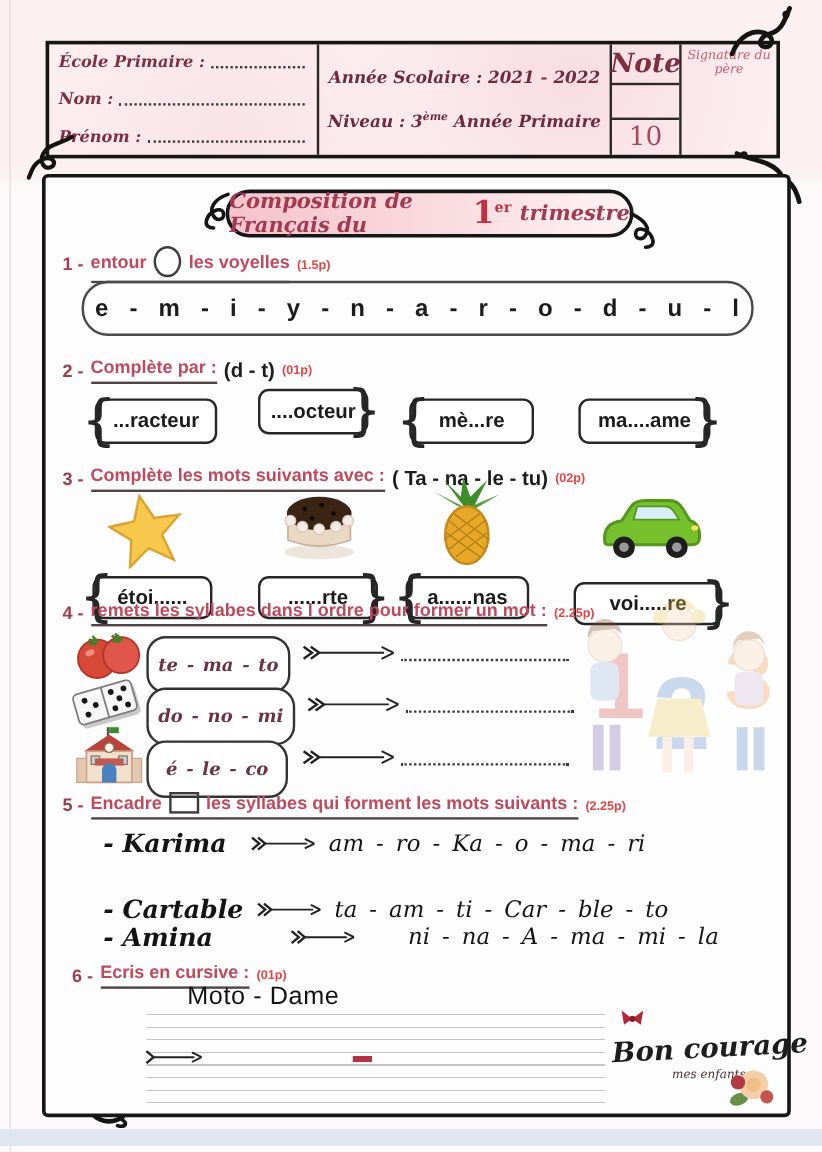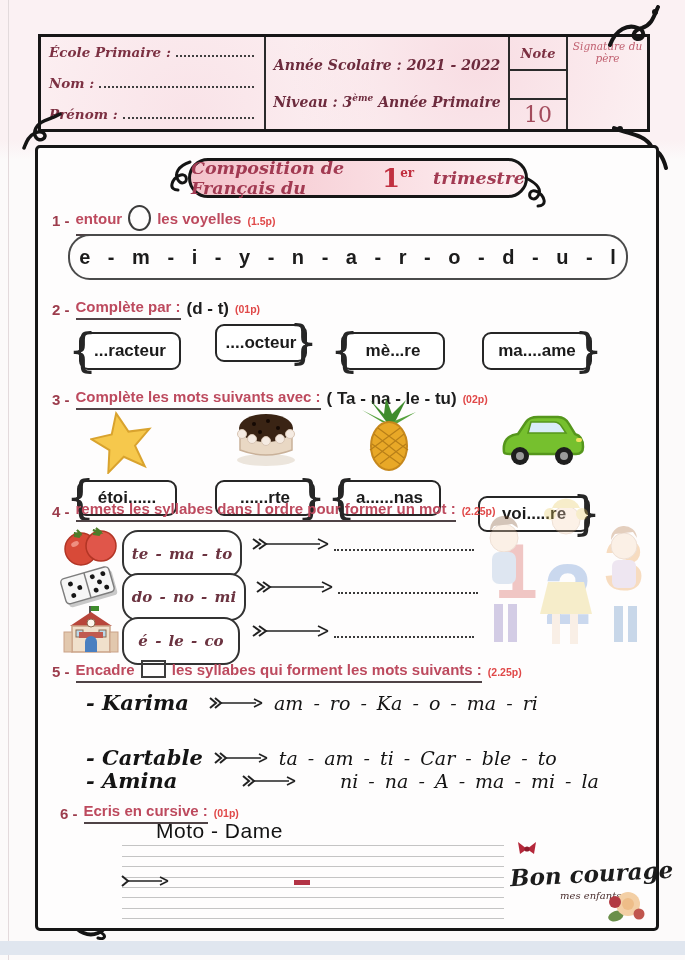--- a/index.html
+++ b/index.html
@@ -13,31 +13,31 @@
   .hcol1{width:225px;border-right:2px solid #2a2a2a;box-sizing:border-box;padding:7px 8px 7px 8px;display:flex;flex-direction:column;justify-content:space-between;}
   .hrow{display:flex;align-items:flex-end;}
   .cursive{font-family:"DejaVu Serif",serif;font-style:italic;font-weight:bold;color:#7c3042;}
   .hlabel{font-size:13.5px;white-space:nowrap;}
   .dotfill{flex:1;border-bottom:2px dotted #3f3f3f;margin:0 2px 3px 5px;height:1px;}
   .hcol2{width:242px;box-sizing:border-box;display:flex;flex-direction:column;justify-content:space-evenly;align-items:center;}
   .hyear{font-size:14px;color:#6d2b3d;}
   .hlevel{font-size:14px;color:#6d2b3d;}
   .hlevel sup{font-size:9px;}
   .hcol-note{width:58px;border-left:2px solid #2a2a2a;box-sizing:border-box;display:flex;flex-direction:column;}
-  .note-head{flex:1.1;display:flex;align-items:center;justify-content:center;font-family:"DejaVu Serif",serif;font-style:italic;font-weight:bold;color:#7c3042;font-size:13px;border-bottom:2px solid #2a2a2a;}
+  .note-head{flex:1.1;display:flex;align-items:center;justify-content:center;font-family:"DejaVu Serif",serif;font-style:italic;font-weight:bold;color:#7c3042;font-size:22px;border-bottom:2px solid #2a2a2a;}
   .note-empty{flex:0.9;border-bottom:2px solid #2a2a2a;}
   .note-value{flex:1;display:flex;align-items:center;justify-content:center;color:#a34b5c;font-size:22px;font-family:"DejaVu Serif",serif;}
   .hcol-sig{flex:1;border-left:2px solid #2a2a2a;box-sizing:border-box;padding-top:3px;text-align:center;font-family:"DejaVu Serif",serif;font-style:italic;color:#c06070;font-size:10.5px;}
 
   
   .main-box{position:absolute;left:35px;top:145px;width:618px;height:780px;border:3px solid #161616;border-radius:5px;box-sizing:content-box;background:#fefdfd;}
   .abs{position:absolute;}
 
   .title-pill{position:absolute;left:150px;top:10px;width:340px;height:40px;border:3px solid #161616;border-radius:24px;box-sizing:border-box;
-    background:linear-gradient(90deg,#f4c3cb,#fbe3e7 70%,#fdf3f4);display:flex;align-items:center;gap:19px;}
+    background:linear-gradient(90deg,#f4c3cb,#fbe3e7 70%,#fdf3f4);display:flex;align-items:center;gap:7px;}
   .title-text{font-family:"DejaVu Serif",serif;font-style:italic;font-weight:bold;color:#a23a52;font-size:17.5px;}
   .title-num{color:#c13040;font-size:26px;font-weight:bold;font-family:"DejaVu Serif",serif;line-height:1;}
   .title-num sup{font-size:12px;vertical-align:super;}
 
   .qheading{position:absolute;display:flex;align-items:center;gap:6px;font-size:15px;font-weight:bold;color:#bd4a5e;white-space:nowrap;}
   .qnum{color:#9c3c4c;}
   .underlined{display:inline-flex;align-items:center;gap:6px;border-bottom:2px solid #4f4346;padding-bottom:3px;}
   .options{color:#1d1d1d;font-size:17px;font-weight:bold;}
   .points{color:#e04848;font-size:10.5px;font-weight:bold;}
   .inline-circle{display:inline-block;width:23px;height:26px;border:2px solid #3c3c3c;border-radius:50%;box-sizing:border-box;}
@@ -217,21 +217,21 @@
         <span>étoi......</span>
       </div>
     <div class="wordbox" style="left:177px;top:332px;width:100px;height:36px;">
         <span>......rte</span>
         <span class="brace br">}</span>
       </div>
     <div class="wordbox" style="left:300px;top:332px;width:103px;height:36px;">
         <span class="brace bl">{</span>
         <span>a......nas</span>
       </div>
-    <div class="wordbox" style="left:440px;top:348px;width:112px;height:36px;">
+    <div class="wordbox" style="left:440px;top:337px;width:124px;height:36px;">
         <span>voi.....re</span>
         <span class="brace br">}</span>
       </div>
 
     <div class="qheading" style="left:14px;top:352px;">
       <span class="qnum">4 -</span>
       <span class="underlined">remets les syllabes dans l ordre pour former un mot :</span>
       <span class="points">(2.25p)</span>
     </div>
 

